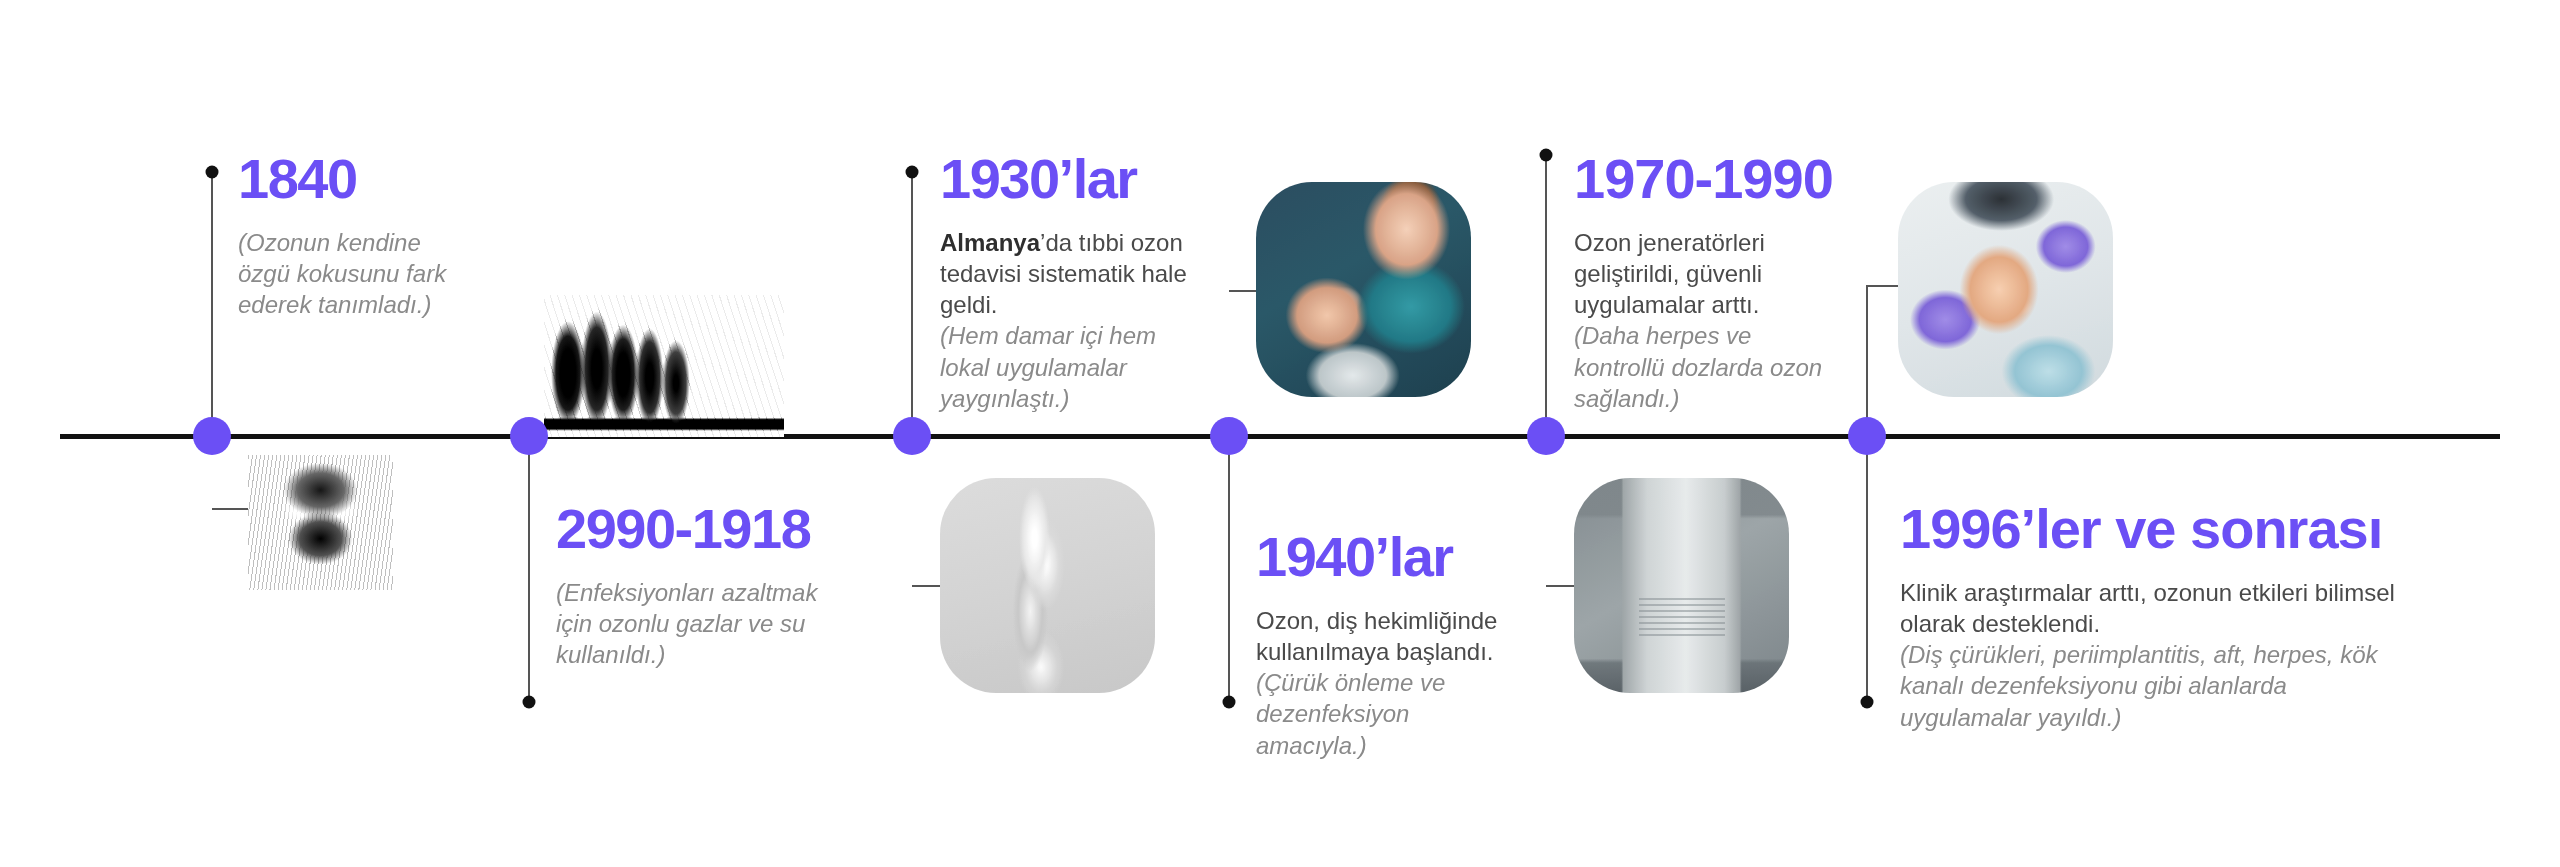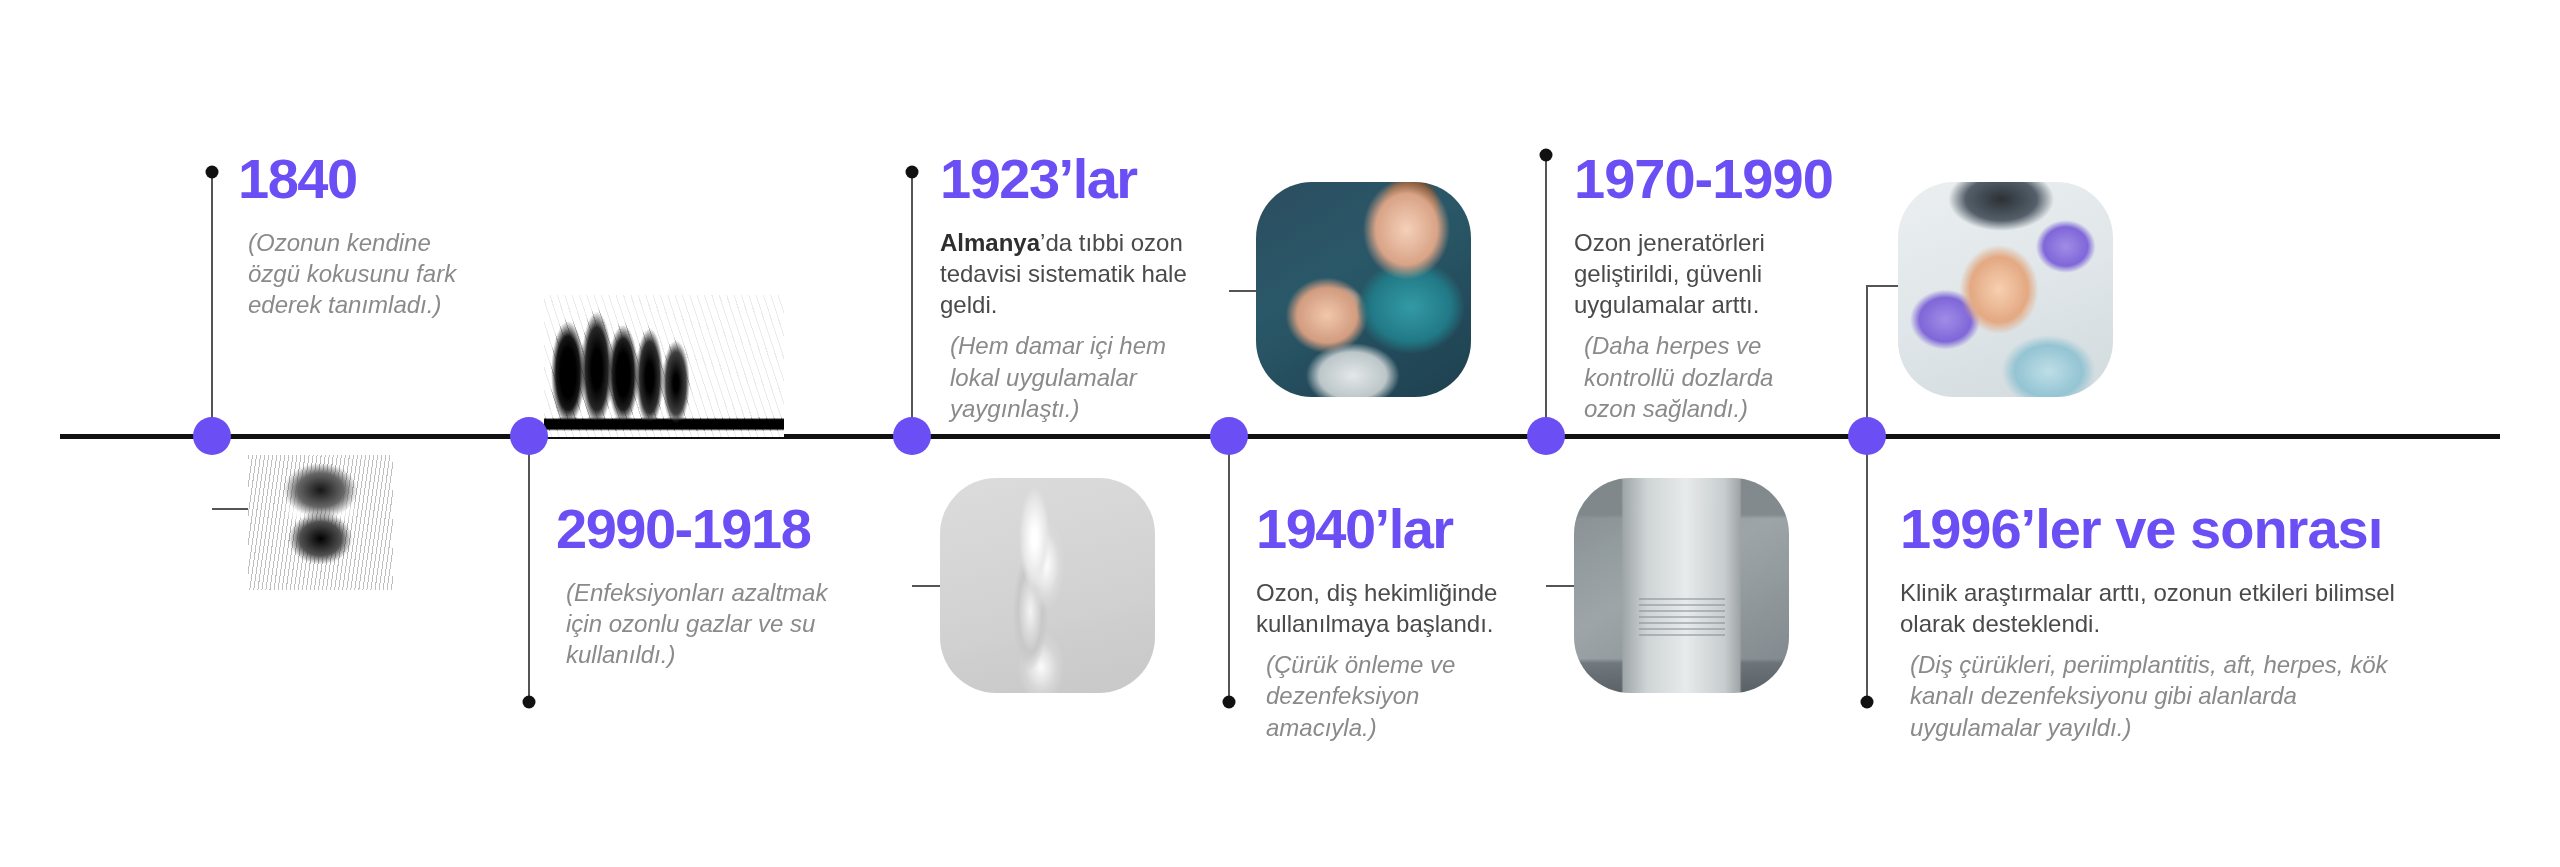--- a/index.html
+++ b/index.html
@@ -85,21 +85,21 @@
     font-size: 24px;
     line-height: 1.30;
     margin: 0;
   }
   .desc b { color: #2e2e2e; font-weight: 700; }
   .note {
     color: #8a8a8a;
     font-size: 24px;
     font-style: italic;
     line-height: 1.30;
-    margin: 10px;
+    margin: 0;
   }
 
   
   .pic {
     position: absolute;
     overflow: hidden;
     z-index: 3;
   }
   .pic.rounded {
     border-radius: 56px;
@@ -229,35 +229,35 @@
 
   <div class="pic" style="left:544px; top:295px; width:240px; height:142px;">
     <div class="pic-inner soldiers"></div>
   </div>
 
   <div class="stem" style="left:911px; top:172px; height:265px;"></div>
   <div class="tip-dot" style="left:912px; top:172px;"></div>
   <div class="node-dot" style="left:912px; top:436px;"></div>
 
   <div class="block" style="left:940px; top:150px; width:250px;">
-    <div class="year">1923’lar</div>
+    <div class="year">1930’lar</div>
     <p class="desc"><b>Almanya</b><span>’da tıbbi ozon tedavisi sistematik hale geldi.</span></p>
     <p class="note">(Hem damar içi hem lokal uygulamalar yaygınlaştı.)</p>
   </div>
 
   <div class="stem-h" style="left:912px; top:585px; width:30px;"></div>
   <div class="pic rounded" style="left:940px; top:478px; width:215px; height:215px;">
     <div class="pic-inner vial"></div>
   </div>
 
   <div class="stem" style="left:1228px; top:437px; height:265px;"></div>
   <div class="tip-dot" style="left:1229px; top:702px;"></div>
   <div class="node-dot" style="left:1229px; top:436px;"></div>
 
-  <div class="block" style="left:1256px; top:500px; width:270px;">
+  <div class="block" style="left:1256px; top:528px; width:270px;">
     <div class="year">1940’lar</div>
     <p class="desc"><b></b><span>Ozon, diş hekimliğinde kullanılmaya başlandı.</span></p>
     <p class="note">(Çürük önleme ve dezenfeksiyon amacıyla.)</p>
   </div>
 
   <div class="stem-h" style="left:1229px; top:290px; width:30px;"></div>
   <div class="pic rounded" style="left:1256px; top:182px; width:215px; height:215px;">
     <div class="pic-inner retro-dental"></div>
   </div>
 

